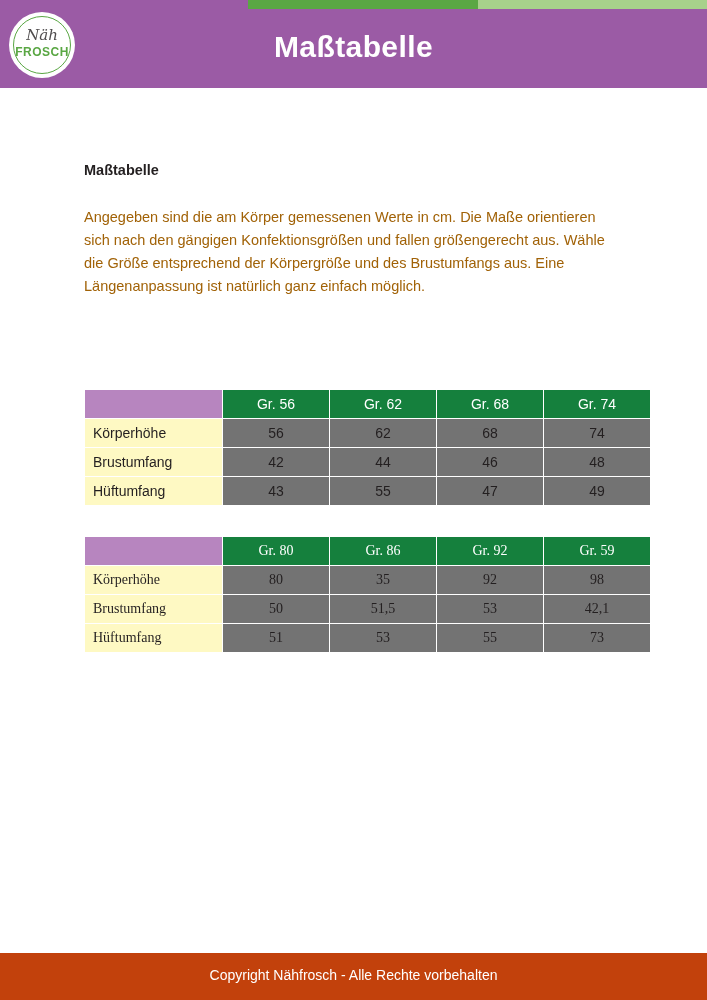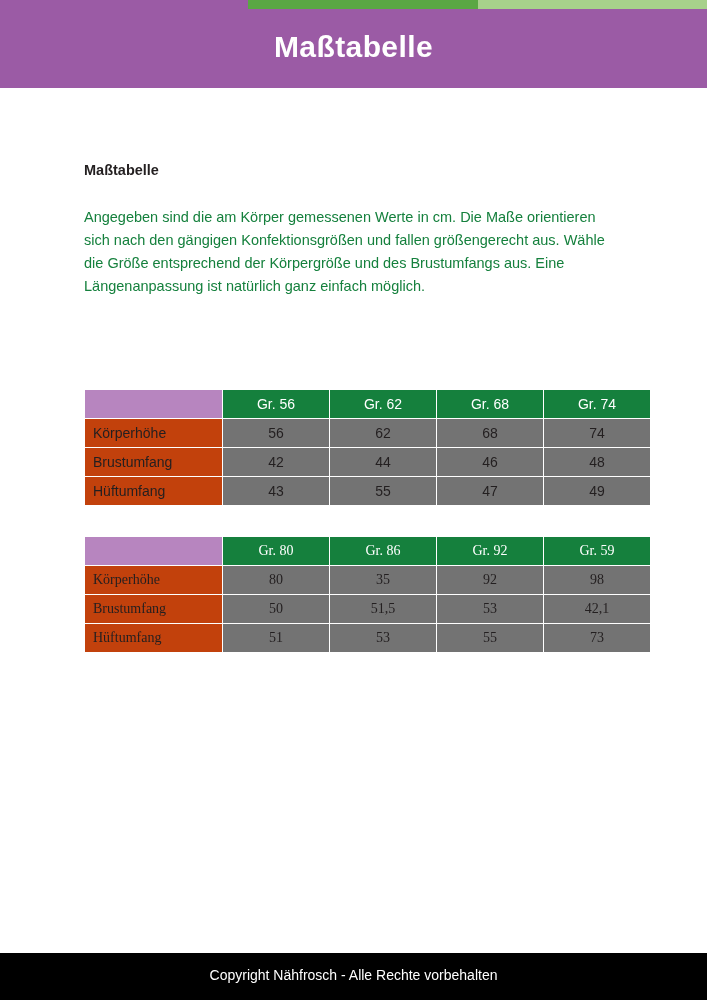--- a/index.html
+++ b/index.html
@@ -114,21 +114,21 @@
     font-weight: bold;
     color: #231f20;
   }
   .intro {
     position: absolute;
     left: 84px;
     top: 118px;
     width: 530px;
     font-size: 14.5px;
     line-height: 23px;
-    color: #15803d;
+    color: #a16207;
   }
   .intro p { margin: 0; }
 
   
   .size-table {
     position: absolute;
     left: 84px;
     width: 566px;
     border-collapse: collapse;
     table-layout: fixed;
@@ -149,58 +149,63 @@
 
   .size-table thead th {
     background: #15803d;
     color: #ffffff;
     font-size: 14px;
   }
   .size-table thead th.corner {
     background: #b785bf;
   }
   .size-table td.row-label {
-    background: #c2410c;
+    background: #fef9c3;
     text-align: left;
     padding-left: 8px;
     color: #231f20;
   }
   .size-table td.value {
     background: #737373;
     color: #231f20;
   }
 
   
   .footer-bar {
     position: absolute;
     left: 0;
     bottom: 0;
     width: 707px;
     height: 47px;
-    background: #000000;
+    background: #c2410c;
   }
   .footer-text {
     position: absolute;
     left: 0;
     right: 0;
     top: 14px;
     text-align: center;
     color: #ffffff;
     font-size: 14px;
   }
 </style>
 </head>
 <body>
 
 <div class="header-bar">
   <div class="header-stripes">
     <div class="stripe-dark"></div>
     <div class="stripe-light"></div>
   </div>
 
+  <div class="logo">
+    <div class="logo-inner"></div>
+    <div class="logo-script">Näh</div>
+    <div class="logo-frosch">FROSCH</div>
+  </div>
 
   <div class="header-title">Maßtabelle</div>
 </div>
 
 <div class="content">
 
   <div class="section-title">Maßtabelle</div>
 
   <div class="intro">
     <p>Angegeben sind die am Körper gemessenen Werte in cm. Die Maße orientieren sich nach den gängigen Konfektionsgrößen und fallen größengerecht aus. Wähle die Größe entsprechend der Körpergröße und des Brustumfangs aus. Eine Längenanpassung ist natürlich ganz einfach möglich.</p>

